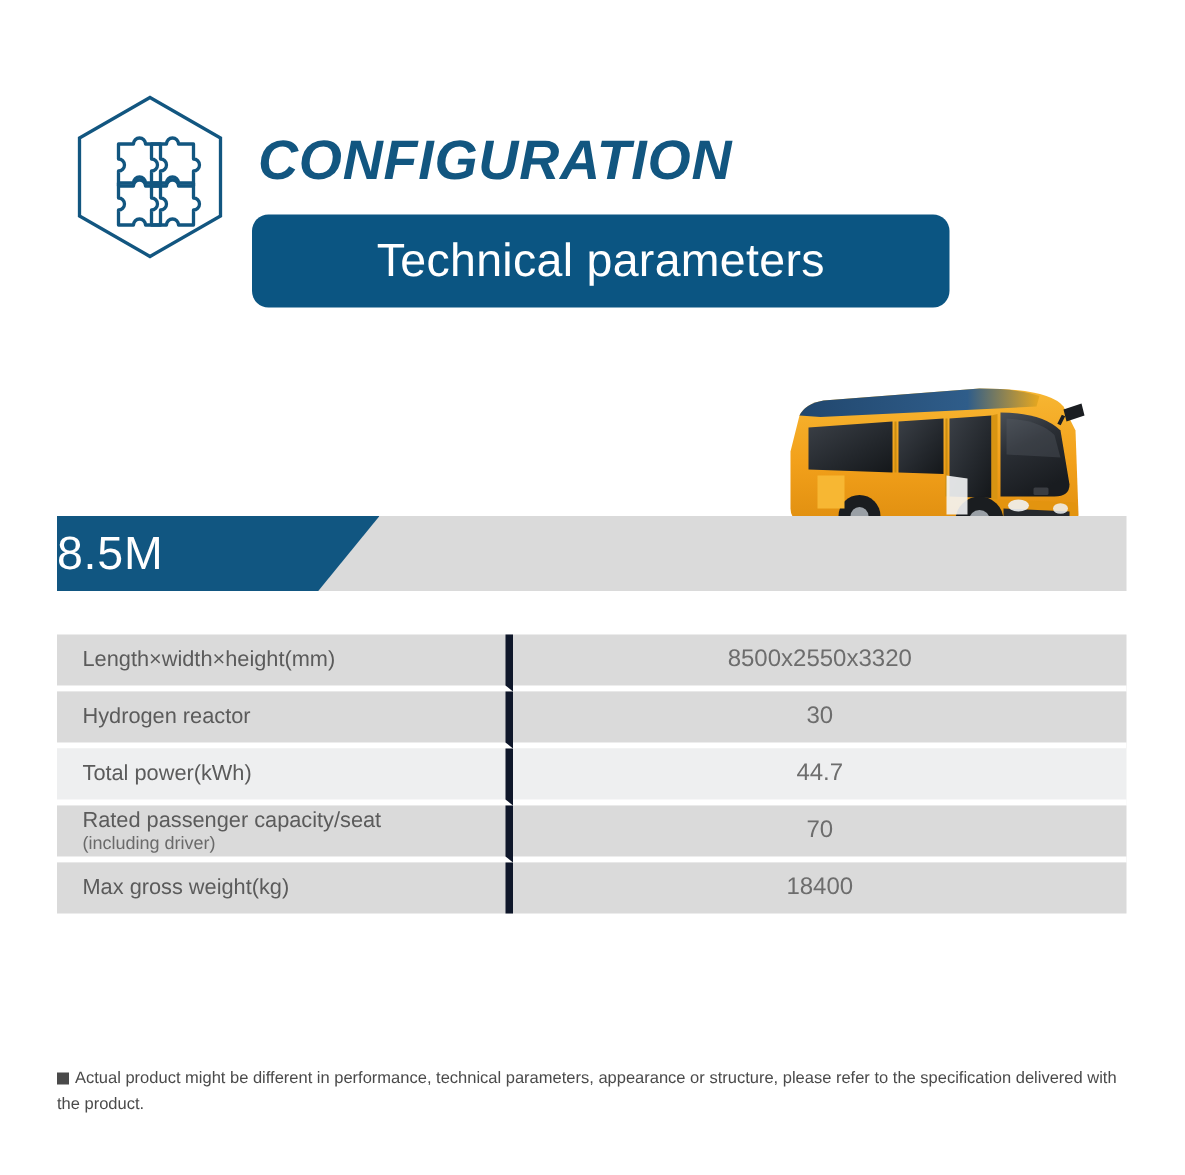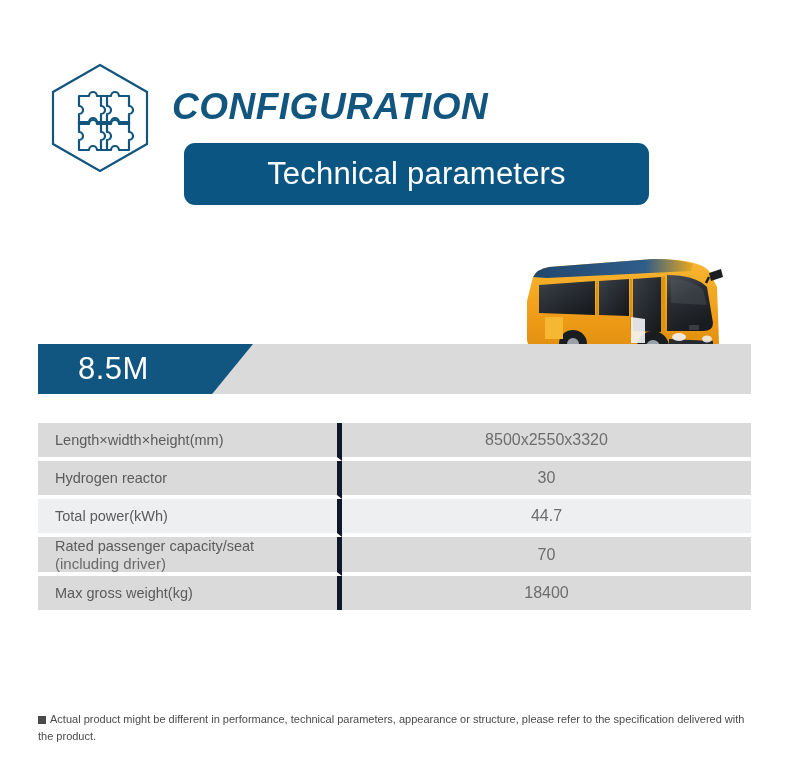--- a/index.html
+++ b/index.html
@@ -40,21 +40,21 @@
     font-size: 37px;
     font-weight: bold;
     font-style: italic;
     letter-spacing: 0.5px;
     color: #125680;
     white-space: nowrap;
   }
 
   #subtitle-banner {
     position: absolute;
-    left: 184px;
+    left: 168px;
     top: 143px;
     width: 465px;
     height: 62px;
     background: #0b5582;
     border-radius: 11px;
     display: flex;
     align-items: center;
     justify-content: center;
   }
   #subtitle-banner-label {
@@ -82,24 +82,22 @@
     height: 50px;
     background: #115681;
     -webkit-clip-path: polygon(0 0, 100% 0, 81% 100%, 0 100%);
     clip-path: polygon(0 0, 100% 0, 81% 100%, 0 100%);
     display: flex;
     align-items: center;
   }
   #model-tag-label {
     color: #ffffff;
     font-size: 31px;
-    padding-left: 17px;
     letter-spacing: 0.5px;
     white-space: nowrap;
-    margin-left: 23px;
   }
 
   
   #bus-photo {
     position: absolute;
     left: 503px;
     top: 247px;
     width: 248px;
     height: 122px;
   }
@@ -135,21 +133,21 @@
   #spec-table tr:last-child td { border-bottom: none; }
 
   .spec-label {
     font-size: 14.5px;
     color: #5b5b5b;
     line-height: 1.25;
     white-space: nowrap;
   }
   .spec-sublabel {
     display: block;
-    font-size: 15px;
+    font-size: 12px;
     color: #6a6a6a;
     line-height: 1.15;
     margin-top: 0px;
   }
   .spec-value {
     font-size: 16px;
     color: #6d6d6d;
     white-space: nowrap;
   }
 

